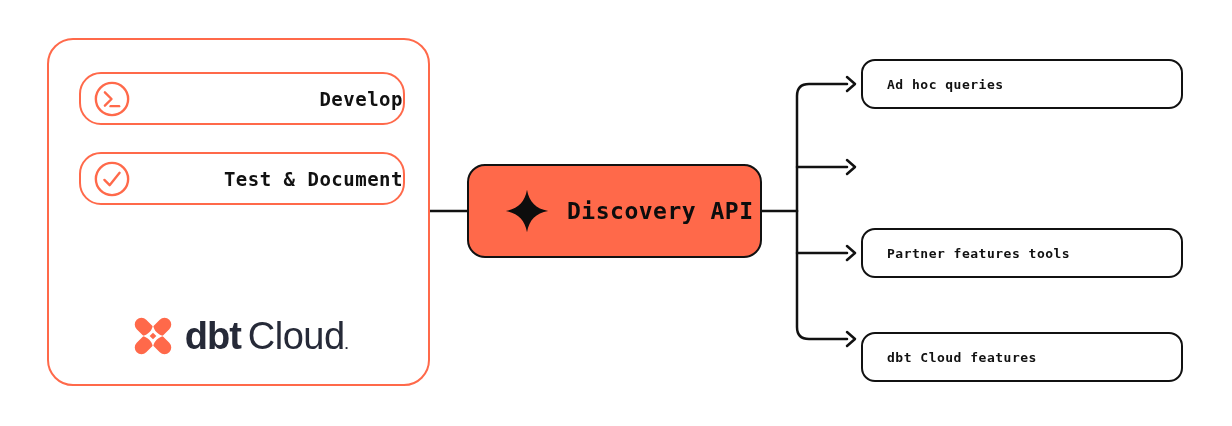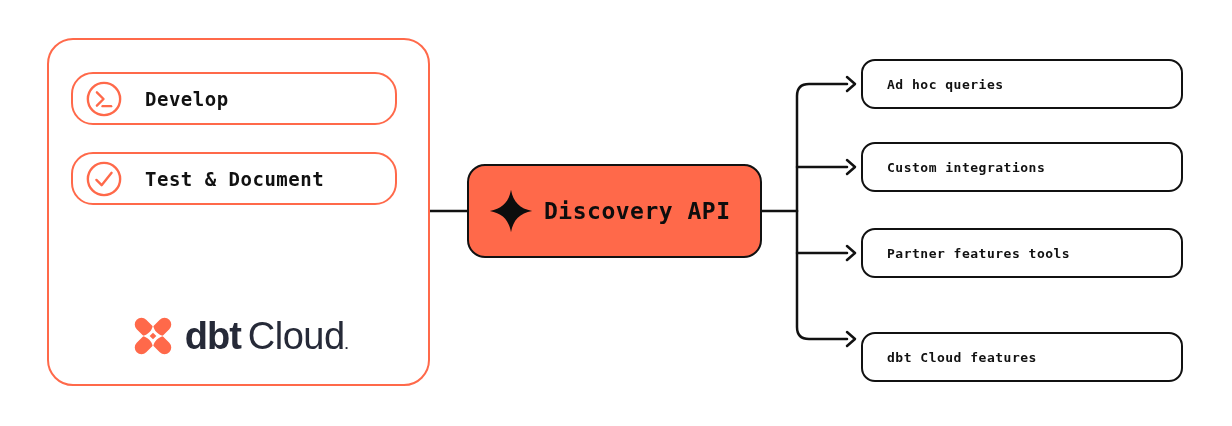--- a/index.html
+++ b/index.html
@@ -11,24 +11,24 @@
     overflow:hidden;
   }
   
   .left-panel{
     position:absolute;left:47px;top:38px;
     width:383px;height:348px;
     border:2.5px solid #FF694A;border-radius:26px;
     background:#ffffff;box-sizing:border-box;
   }
   .step{
-    position:absolute;left:22px;width:326px;height:53px;
+    position:absolute;left:30px;width:326px;height:53px;
     border:2.5px solid #FF694A;border-radius:22px;
     background:#ffffff;box-sizing:border-box;
-    display:flex;align-items:center;gap:22px;padding-left:12px;
+    display:flex;align-items:center;gap:22px;padding-left:12px;justify-content:space-between;
   }
   .step-1{top:32px}.step-2{top:112px}.step-3{top:192px}
   .step-label{
     font-size:19px;font-weight:600;color:#111111;letter-spacing:.5px;
   }
   .step-icon{flex:0 0 auto;display:block}
   
   .logo-row{
     position:absolute;left:0;top:268px;width:100%;height:56px;
     display:flex;align-items:center;justify-content:center;gap:8px;
@@ -38,21 +38,21 @@
     color:#262A38;font-size:38px;line-height:1;white-space:nowrap;
   }
   .logo-bold{font-weight:bold;letter-spacing:-1px;}
   .logo-reg{font-weight:normal;letter-spacing:-0.5px;margin-left:7px;}
   .logo-suffix{font-size:13px;font-weight:bold;}
   
   .hub{
     position:absolute;left:467px;top:164px;
     width:295px;height:94px;box-sizing:border-box;
     background:#FF694A;border:2.5px solid #111111;border-radius:18px;
-    display:flex;align-items:center;gap:10px;padding-left:19px;
+    display:flex;align-items:center;gap:17px;padding-left:35px;
   }
   .hub-label{
     font-size:23px;font-weight:600;color:#0d0d0d;letter-spacing:.5px;
   }
   
   .output-box{
     position:absolute;left:861px;width:322px;height:50px;
     border:2.5px solid #111111;border-radius:14px;
     background:#ffffff;box-sizing:border-box;
     display:flex;align-items:center;padding-left:24px;
@@ -130,23 +130,20 @@
   <div class="hub">
     <svg width="46" height="48" viewBox="0 0 100 100">
       <path fill="#0d0d0d" d="M50,4 C55,31 69,45 96,50 C69,55 55,69 50,96 C45,69 31,55 4,50 C31,45 45,31 50,4 Z"></path>
     </svg>
     <span class="hub-label">Discovery API</span>
   </div>
 
   <div class="output-box out-1">
     <span class="output-label">Ad hoc queries</span>
   </div>
-  <div class="output-box out-2">
-    <span class="output-label">Custom integrations</span>
-  </div>
   <div class="output-box out-3">
     <span class="output-label">Partner features tools</span>
   </div>
   <div class="output-box out-4">
     <span class="output-label">dbt Cloud features</span>
   </div>
 
 </div>
 
 </body></html>

